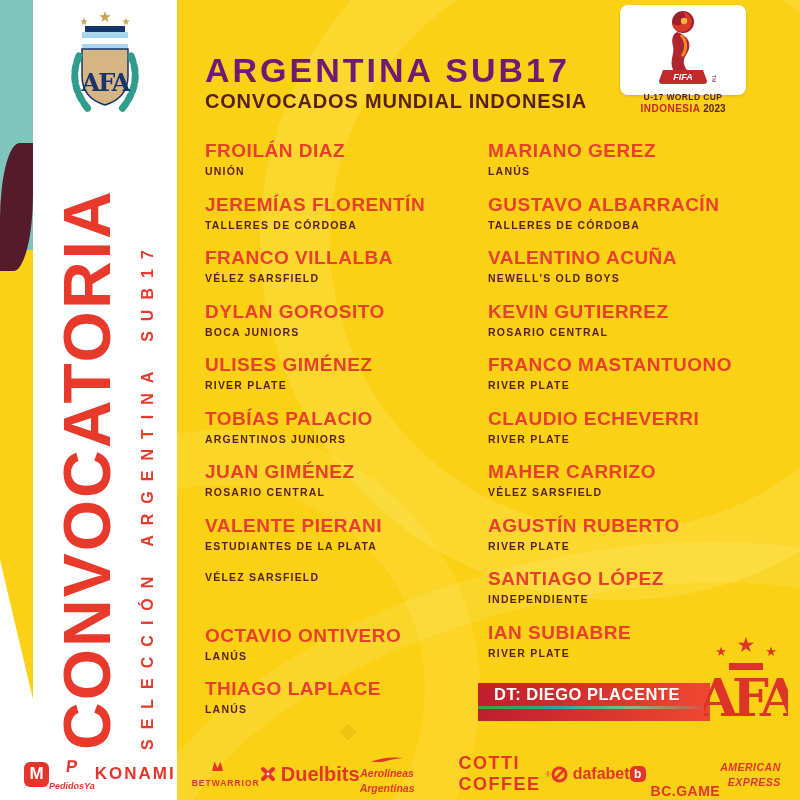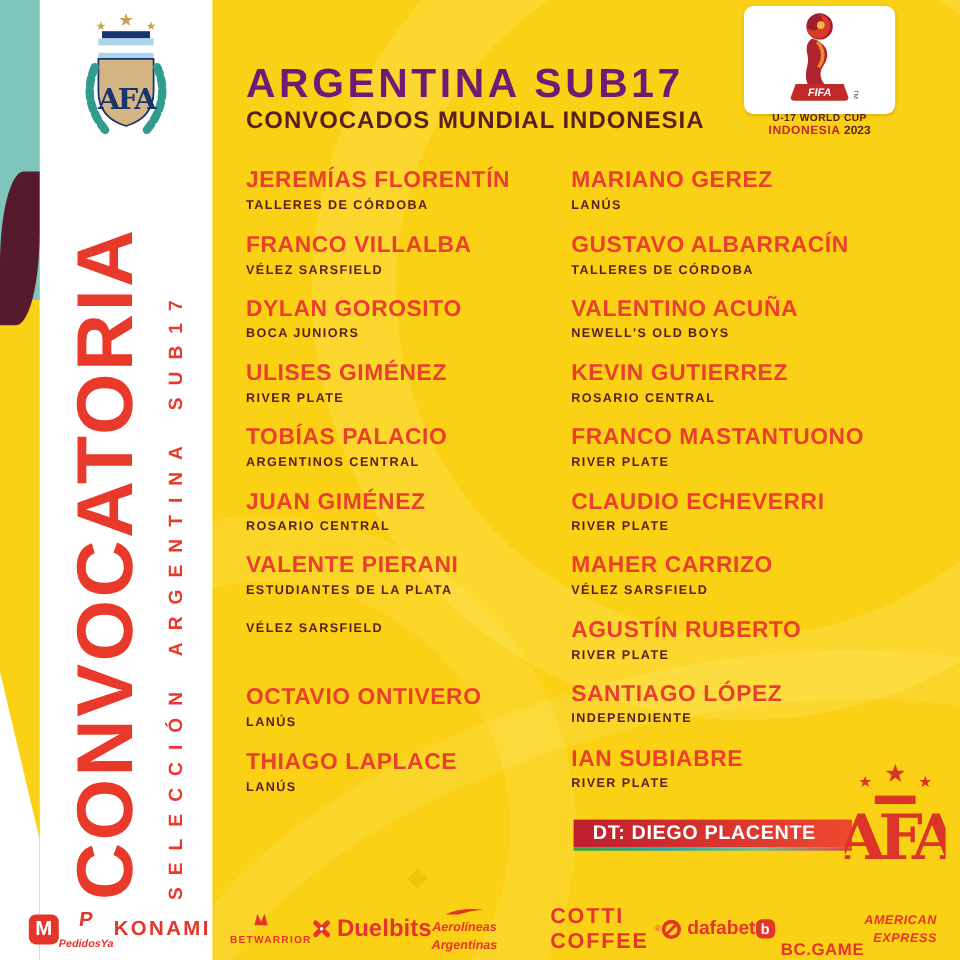--- a/index.html
+++ b/index.html
@@ -36,27 +36,27 @@
   
   .fifa-card { position:absolute; left:620px; top:5px; width:126px; height:90px; background:#FFFFFF; border-radius:8px; box-shadow:0 1px 3px rgba(120,90,0,0.25); text-align:center; padding-top:4px; }
   .fifa-line1 { font-size:8.5px; font-weight:bold; letter-spacing:0.4px; color:#571F1F; margin-top:1px; }
   .fifa-line2 { font-size:10px; font-weight:bold; margin-top:1px; }
   .fifa-line2 .indo { color:#C4262B; letter-spacing:0.5px; }
   .fifa-line2 .year { color:#571F1F; }
 
   
   .col { position:absolute; top:140px; }
   .col-left { left:205px; width:275px; }
-  .col-right { left:476px; width:275px; }
+  .col-right { left:488px; width:275px; }
   .player { height:53.5px; }
   .pname { font-size:19px; font-weight:bold; letter-spacing:0.5px; color:#E8402C; line-height:22px; white-space:nowrap; }
   .pclub { font-size:10.5px; font-weight:bold; letter-spacing:1.2px; color:#571F1F; margin-top:3px; white-space:nowrap; }
 
   
-  .coach-banner { position:absolute; left:478px; top:683px; width:232px; height:23px; background:linear-gradient(90deg,#BE1E2E,#F0482F); color:#FFFFFF; font-size:16.5px; font-weight:bold; letter-spacing:0.5px; line-height:23px; padding-left:16px; }
+  .coach-banner { position:absolute; left:478px; top:683px; width:232px; height:38px; background:linear-gradient(90deg,#BE1E2E,#F0482F); color:#FFFFFF; font-size:16.5px; font-weight:bold; letter-spacing:0.5px; line-height:23px; padding-left:16px; }
   .coach-stripe { position:absolute; left:478px; top:706px; width:232px; height:3px; background:linear-gradient(90deg,#3DA33C,#2BA99C,#7BBC8F,#E2473B); }
 
   .afa-red { position:absolute; left:704px; top:632px; }
 
   
   .sponsors { position:absolute; left:0; top:748px; width:800px; height:52px; display:flex; align-items:center; justify-content:space-between; padding:0 24px; color:#E5352B; z-index:6; }
   .sp { display:flex; align-items:center; gap:5px; color:#E5352B; }
   .sp-col { display:flex; flex-direction:column; align-items:center; line-height:1; }
   .mcd-box { width:25px; height:25px; background:#E5352B; border-radius:6px; color:#FFFFFF; font-weight:bold; font-size:17px; display:flex; align-items:center; justify-content:center; }
   .pedidos-p { font-size:17px; font-weight:bold; transform:skewX(-8deg); }
@@ -124,38 +124,42 @@
     </svg>
     <div class="fifa-line1">U-17 WORLD CUP</div>
     <div class="fifa-line2">
       <span class="indo">INDONESIA</span>
       <span class="year">2023</span>
     </div>
   </div>
 
   <div class="col col-left">
     <div class="player">
+        <div class="pname">FROILÁN DIAZ</div>
+        <div class="pclub">UNIÓN</div>
+      </div>
+    <div class="player">
         <div class="pname">JEREMÍAS FLORENTÍN</div>
         <div class="pclub">TALLERES DE CÓRDOBA</div>
       </div>
     <div class="player">
         <div class="pname">FRANCO VILLALBA</div>
         <div class="pclub">VÉLEZ SARSFIELD</div>
       </div>
     <div class="player">
         <div class="pname">DYLAN GOROSITO</div>
         <div class="pclub">BOCA JUNIORS</div>
       </div>
     <div class="player">
         <div class="pname">ULISES GIMÉNEZ</div>
         <div class="pclub">RIVER PLATE</div>
       </div>
     <div class="player">
         <div class="pname">TOBÍAS PALACIO</div>
-        <div class="pclub">ARGENTINOS CENTRAL</div>
+        <div class="pclub">ARGENTINOS JUNIORS</div>
       </div>
     <div class="player">
         <div class="pname">JUAN GIMÉNEZ</div>
         <div class="pclub">ROSARIO CENTRAL</div>
       </div>
     <div class="player">
         <div class="pname">VALENTE PIERANI</div>
         <div class="pclub">ESTUDIANTES DE LA PLATA</div>
       </div>
     <div class="player">

